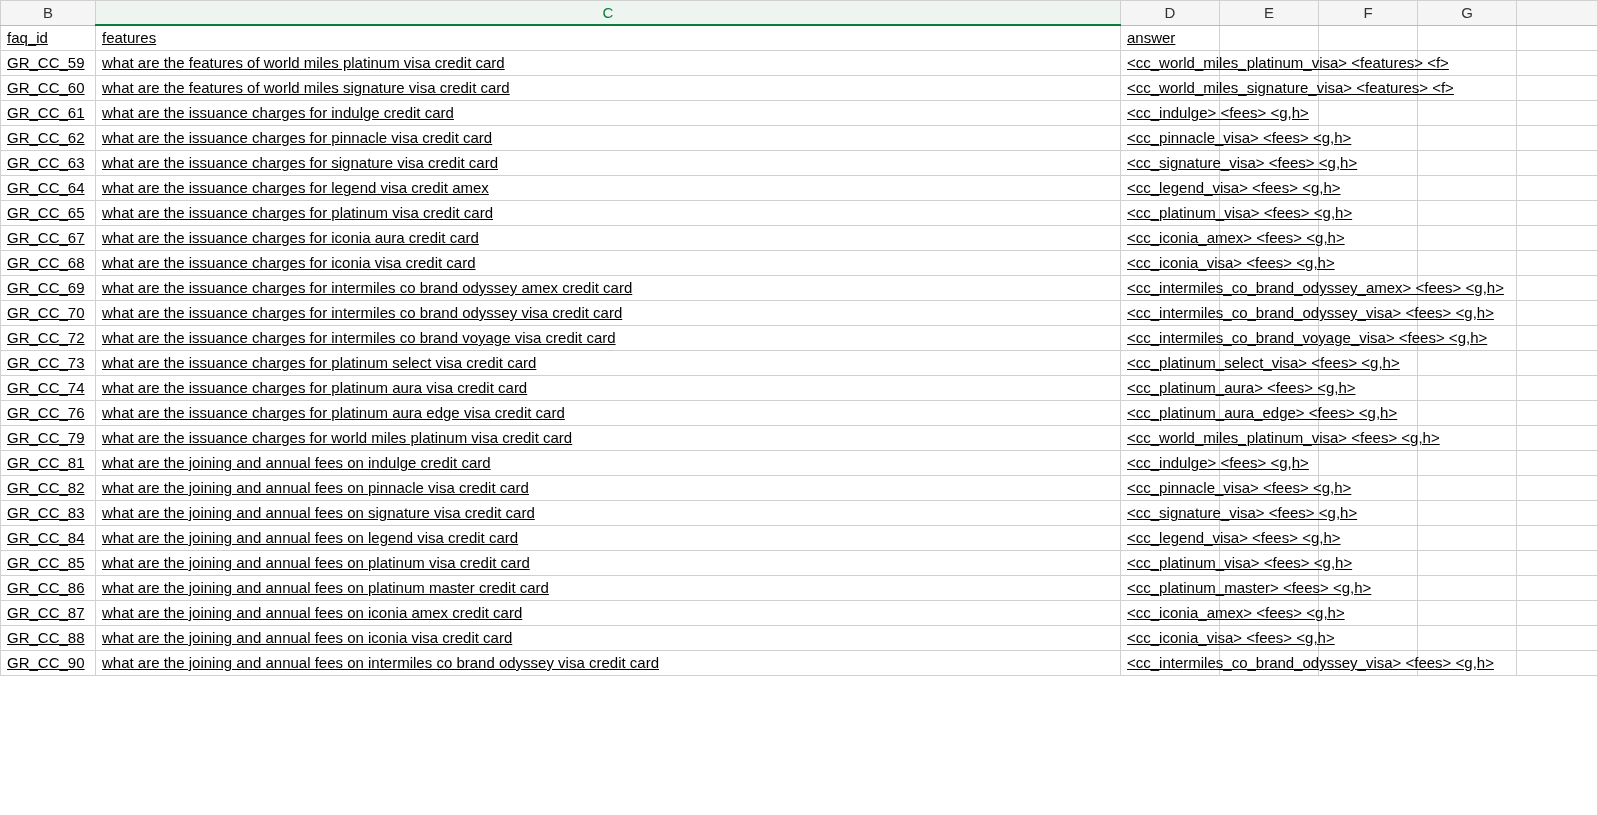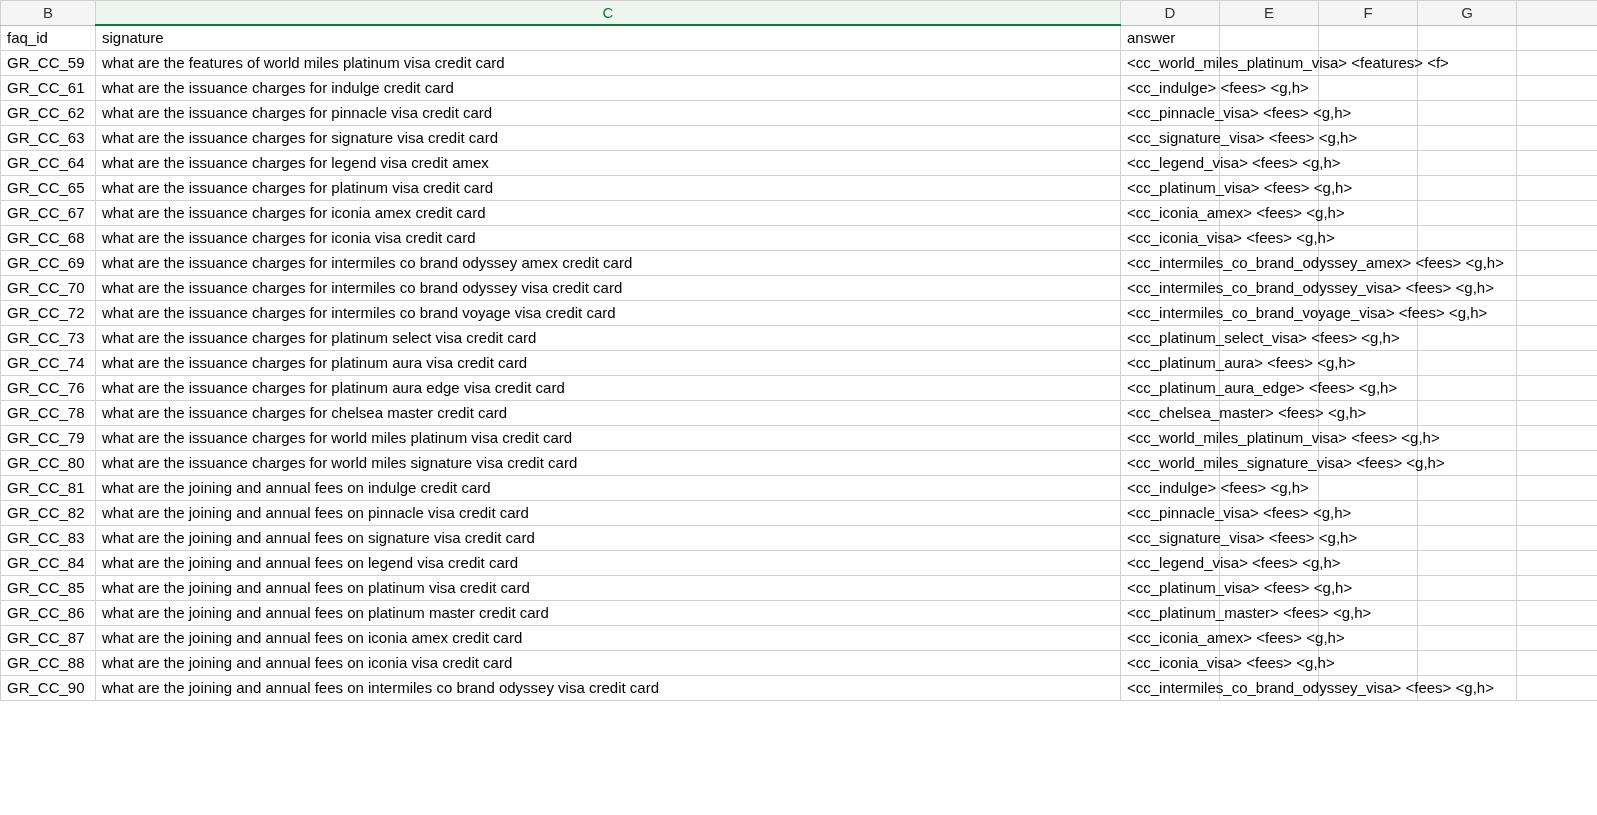--- a/index.html
+++ b/index.html
@@ -9,21 +9,21 @@
   .sheet th.selcol{color:#0a7d3a;background:#eef4ef;border-bottom:2px solid #0a7d3a;}
   .col-B{width:95px;}
   .col-C{width:1025px;}
   .col-D{width:99px;}
   .col-E{width:99px;}
   .col-F{width:99px;}
   .col-G{width:99px;}
   .col-tail{width:81px;}
   .hdrlabel{font-weight:400;}
   td.overflow{overflow:visible;}
-  .row{height:25px;}
+  .row{height:25px;text-decoration:underline;}
 </style>
 </head>
 <body>
 
 <table class="sheet">
   <colgroup>
     <col class="col-B">
       <col class="col-C">
       <col class="col-D">
       <col class="col-E">
@@ -38,37 +38,46 @@
       <th>D</th>
       <th>E</th>
       <th>F</th>
       <th>G</th>
       <th></th>
     </tr>
   </thead>
   <tbody id="tbody">
     <tr class="row hdrlabel">
       <td>faq_id</td>
-      <td>signature</td>
+      <td>features</td>
       <td class="overflow">answer</td>
       <td></td>
       <td></td>
       <td></td>
       <td></td>
     </tr>
   <tr class="row">
         <td>GR_CC_59</td>
         <td>what are the features of world miles platinum visa credit card</td>
         <td class="overflow">&lt;cc_world_miles_platinum_visa&gt; &lt;features&gt; &lt;f&gt;</td>
         <td></td>
         <td></td>
         <td></td>
         <td></td>
       </tr>
       <tr class="row">
+        <td>GR_CC_60</td>
+        <td>what are the features of world miles signature visa credit card</td>
+        <td class="overflow">&lt;cc_world_miles_signature_visa&gt; &lt;features&gt; &lt;f&gt;</td>
+        <td></td>
+        <td></td>
+        <td></td>
+        <td></td>
+      </tr>
+      <tr class="row">
         <td>GR_CC_61</td>
         <td>what are the issuance charges for indulge credit card</td>
         <td class="overflow">&lt;cc_indulge&gt; &lt;fees&gt; &lt;g,h&gt;</td>
         <td></td>
         <td></td>
         <td></td>
         <td></td>
       </tr>
       <tr class="row">
         <td>GR_CC_62</td>
@@ -101,21 +110,21 @@
         <td>GR_CC_65</td>
         <td>what are the issuance charges for platinum visa credit card</td>
         <td class="overflow">&lt;cc_platinum_visa&gt; &lt;fees&gt; &lt;g,h&gt;</td>
         <td></td>
         <td></td>
         <td></td>
         <td></td>
       </tr>
       <tr class="row">
         <td>GR_CC_67</td>
-        <td>what are the issuance charges for iconia amex credit card</td>
+        <td>what are the issuance charges for iconia aura credit card</td>
         <td class="overflow">&lt;cc_iconia_amex&gt; &lt;fees&gt; &lt;g,h&gt;</td>
         <td></td>
         <td></td>
         <td></td>
         <td></td>
       </tr>
       <tr class="row">
         <td>GR_CC_68</td>
         <td>what are the issuance charges for iconia visa credit card</td>
         <td class="overflow">&lt;cc_iconia_visa&gt; &lt;fees&gt; &lt;g,h&gt;</td>
@@ -172,41 +181,23 @@
       <tr class="row">
         <td>GR_CC_76</td>
         <td>what are the issuance charges for platinum aura edge visa credit card</td>
         <td class="overflow">&lt;cc_platinum_aura_edge&gt; &lt;fees&gt; &lt;g,h&gt;</td>
         <td></td>
         <td></td>
         <td></td>
         <td></td>
       </tr>
       <tr class="row">
-        <td>GR_CC_78</td>
-        <td>what are the issuance charges for chelsea master credit card</td>
-        <td class="overflow">&lt;cc_chelsea_master&gt; &lt;fees&gt; &lt;g,h&gt;</td>
-        <td></td>
-        <td></td>
-        <td></td>
-        <td></td>
-      </tr>
-      <tr class="row">
         <td>GR_CC_79</td>
         <td>what are the issuance charges for world miles platinum visa credit card</td>
         <td class="overflow">&lt;cc_world_miles_platinum_visa&gt; &lt;fees&gt; &lt;g,h&gt;</td>
-        <td></td>
-        <td></td>
-        <td></td>
-        <td></td>
-      </tr>
-      <tr class="row">
-        <td>GR_CC_80</td>
-        <td>what are the issuance charges for world miles signature visa credit card</td>
-        <td class="overflow">&lt;cc_world_miles_signature_visa&gt; &lt;fees&gt; &lt;g,h&gt;</td>
         <td></td>
         <td></td>
         <td></td>
         <td></td>
       </tr>
       <tr class="row">
         <td>GR_CC_81</td>
         <td>what are the joining and annual fees on indulge credit card</td>
         <td class="overflow">&lt;cc_indulge&gt; &lt;fees&gt; &lt;g,h&gt;</td>
         <td></td>

